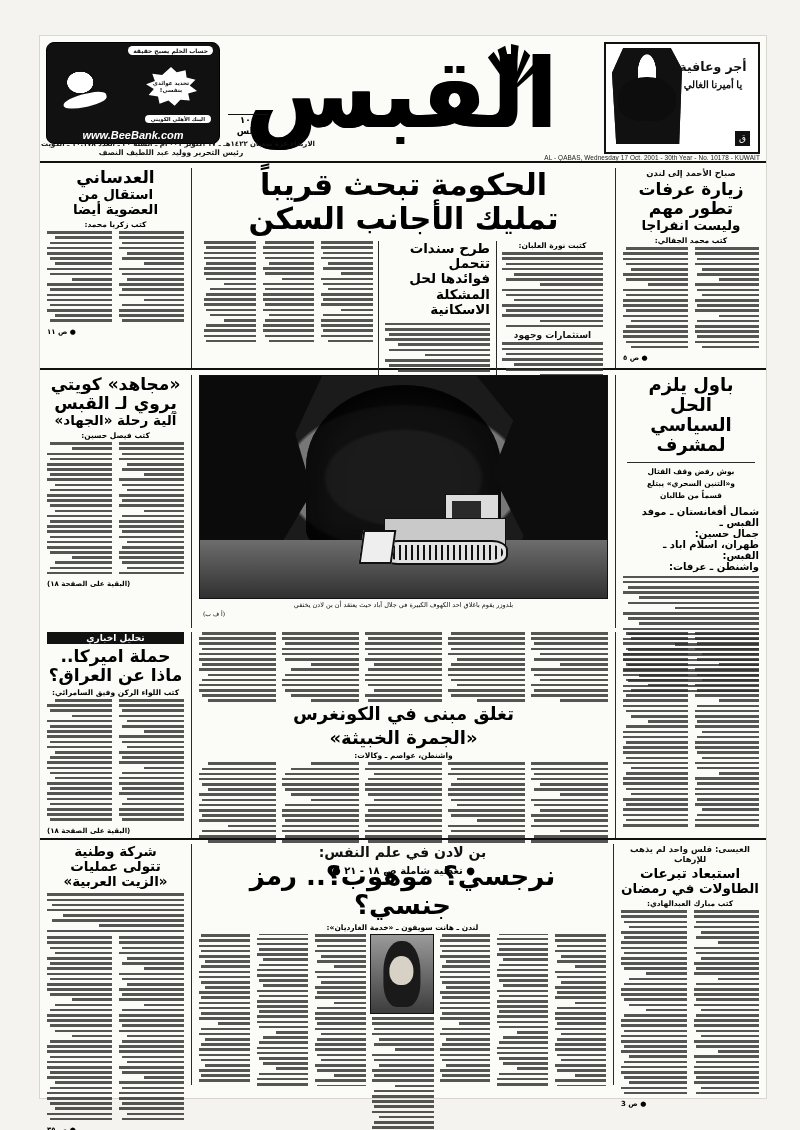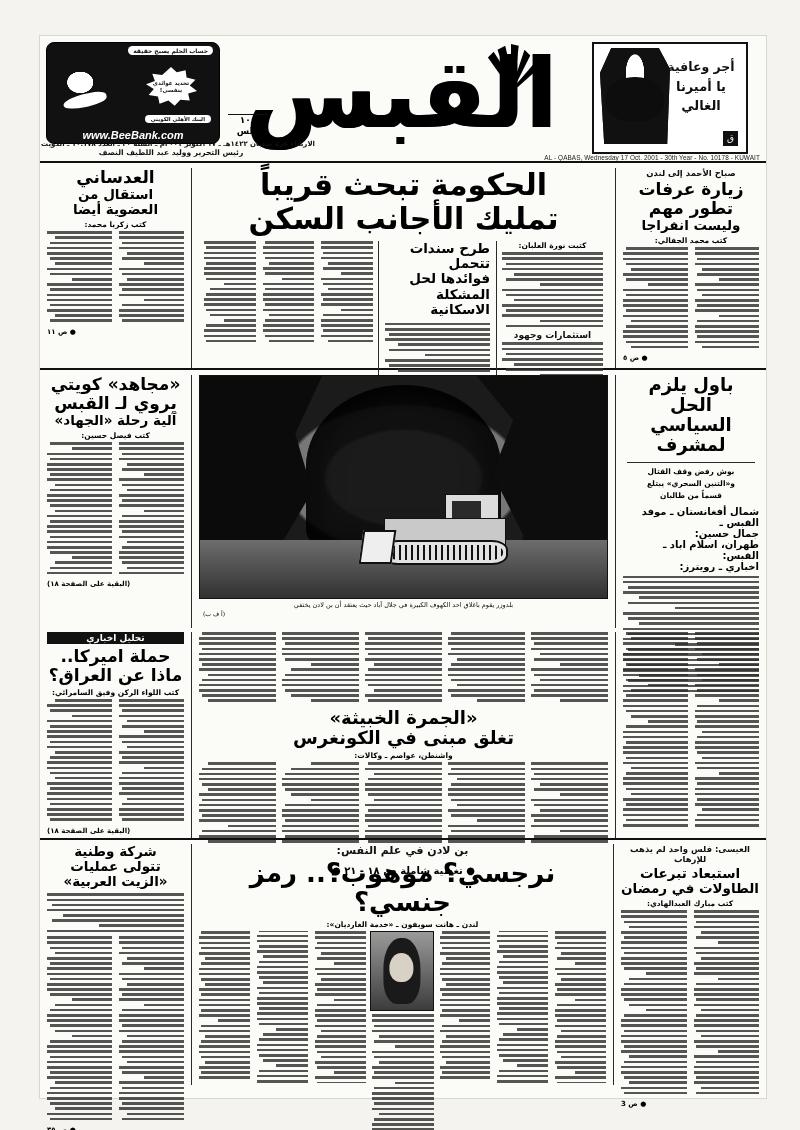--- a/index.html
+++ b/index.html
@@ -15,40 +15,40 @@
     background:#fbfbf8;
     box-shadow:0 0 0 1px #d8d6cf;
     box-sizing:border-box;
   }
   .rule{background:#111;}
   .hrule{height:2px;width:100%;}
 
   
   #masthead{position:relative;height:125px;padding:4px 6px 0 6px;box-sizing:border-box;}
   .ad-left{
-    position:absolute;right:18px;top:6px;width:152px;height:108px;
+    position:absolute;right:6px;top:6px;width:152px;height:108px;
     border:2px solid #111;background:#fff;overflow:hidden;
   }
   .ad-left .portrait{
     position:absolute;left:6px;top:4px;width:70px;height:96px;
     background:
       radial-gradient(ellipse at 50% 26%, #fff 0 18%, #111 19% 100%),
       #111;
     clip-path:polygon(16% 0,84% 0,100% 22%,96% 100%,6% 100%,0 26%);
   }
   .ad-left .portrait:after{
     content:"";position:absolute;left:8%;top:30%;width:84%;height:46%;
     background:#0d0d0d;border-radius:48% 48% 40% 40%;
   }
   .ad-left .adtxt{
     position:absolute;right:6px;top:14px;width:78px;text-align:center;
     color:#111;font-weight:bold;line-height:1.5;
   }
   .ad-left .adtxt .l1{font-size:12.5px;letter-spacing:-.3px;}
-  .ad-left .adtxt .l2{font-size:13px;}
+  .ad-left .adtxt .l2{font-size:10px;font-family:Liberation Serif, serif;}
   .ad-left .logo-badge{
     position:absolute;right:8px;bottom:6px;width:15px;height:15px;
     background:#111;color:#fff;font-size:9px;line-height:15px;text-align:center;
   }
   .eng-line{
     position:absolute;right:6px;top:118px;font-size:6.4px;
     font-family:"Liberation Sans",sans-serif;letter-spacing:.1px;color:#1a1a1a;
     direction:ltr;white-space:nowrap;
   }
 
@@ -509,21 +509,21 @@
         <div class="hl lg">السياسي</div>
         <div class="hl lg">لمشرف</div>
         <div style="border-top:1px solid #2a2a2a;margin:6px 4px 4px;"></div>
         <div class="bulletline">بوش رفض وقف القتال</div>
         <div class="bulletline">و«التنين السحري» يبتلع</div>
         <div class="bulletline">قسماً من طالبان</div>
         <div style="margin-top:6px;">
           <div class="dateline">شمال أفغانستان ـ موفد القبس ـ</div>
           <div class="dateline">جمال حسين:</div>
           <div class="dateline">طهران، اسلام اباد ـ القبس:</div>
-          <div class="dateline">اخباري ـ رويترز:</div>
+          <div class="dateline">واشنطن ـ عرفات:</div>
         </div>
         <div class="body" style="margin-top:4px;">
           <div class="ln"></div>
             <div class="ln"></div>
             <div class="ln"></div>
             <div class="ln"></div>
           <div class="ln"></div>
             <div class="ln"></div>
             <div class="ln"></div>
             <div class="ln"></div>
@@ -775,22 +775,22 @@
             <div class="ln"></div>
             <div class="ln"></div>
             <div class="ln"></div>
           <div class="ln"></div>
             <div class="ln"></div>
             <div class="ln"></div>
             <div class="ln"></div>
           <div class="ln"></div>
             <div class="ln"></div>
         </div>
+        <div class="hl lg">تغلق مبنى في الكونغرس</div>
         <div class="hl lg" style="margin-top:4px;">«الجمرة الخبيثة»</div>
-        <div class="hl lg">تغلق مبنى في الكونغرس</div>
         <div class="byline">واشنطن، عواصم ـ وكالات:</div>
         <div class="body cols5">
           <div class="ln"></div>
             <div class="ln"></div>
             <div class="ln"></div>
             <div class="ln"></div>
           <div class="ln"></div>
             <div class="ln"></div>
             <div class="ln"></div>
             <div class="ln"></div>
@@ -1009,21 +1009,21 @@
             <div class="ln"></div>
           <div class="ln"></div>
             <div class="ln"></div>
             <div class="ln"></div>
             <div class="ln"></div>
         </div>
         <div class="continued">● ص 3</div>
       </div>
 
       <div class="z-col" style="flex:1;">
-        <div class="kicker" style="font-size:11px;letter-spacing:6px;">بن لادن في علم النفس:</div>
+        <div class="kicker" style="font-size:14px;letter-spacing:6px;">بن لادن في علم النفس:</div>
         <div class="hl xl" style="font-size:26px;">نرجسي؟ موهوب؟.. رمز جنسي؟</div>
         <div class="byline">لندن ـ هانت سويفون ـ «خدمة الغارديان»:</div>
         <div style="display:flex;gap:6px;margin-top:2px;">
           <div style="flex:1;">
             <div class="body cols3">
               <div class="ln"></div>
                 <div class="ln"></div>
                 <div class="ln"></div>
                 <div class="ln"></div>
               <div class="ln"></div>

